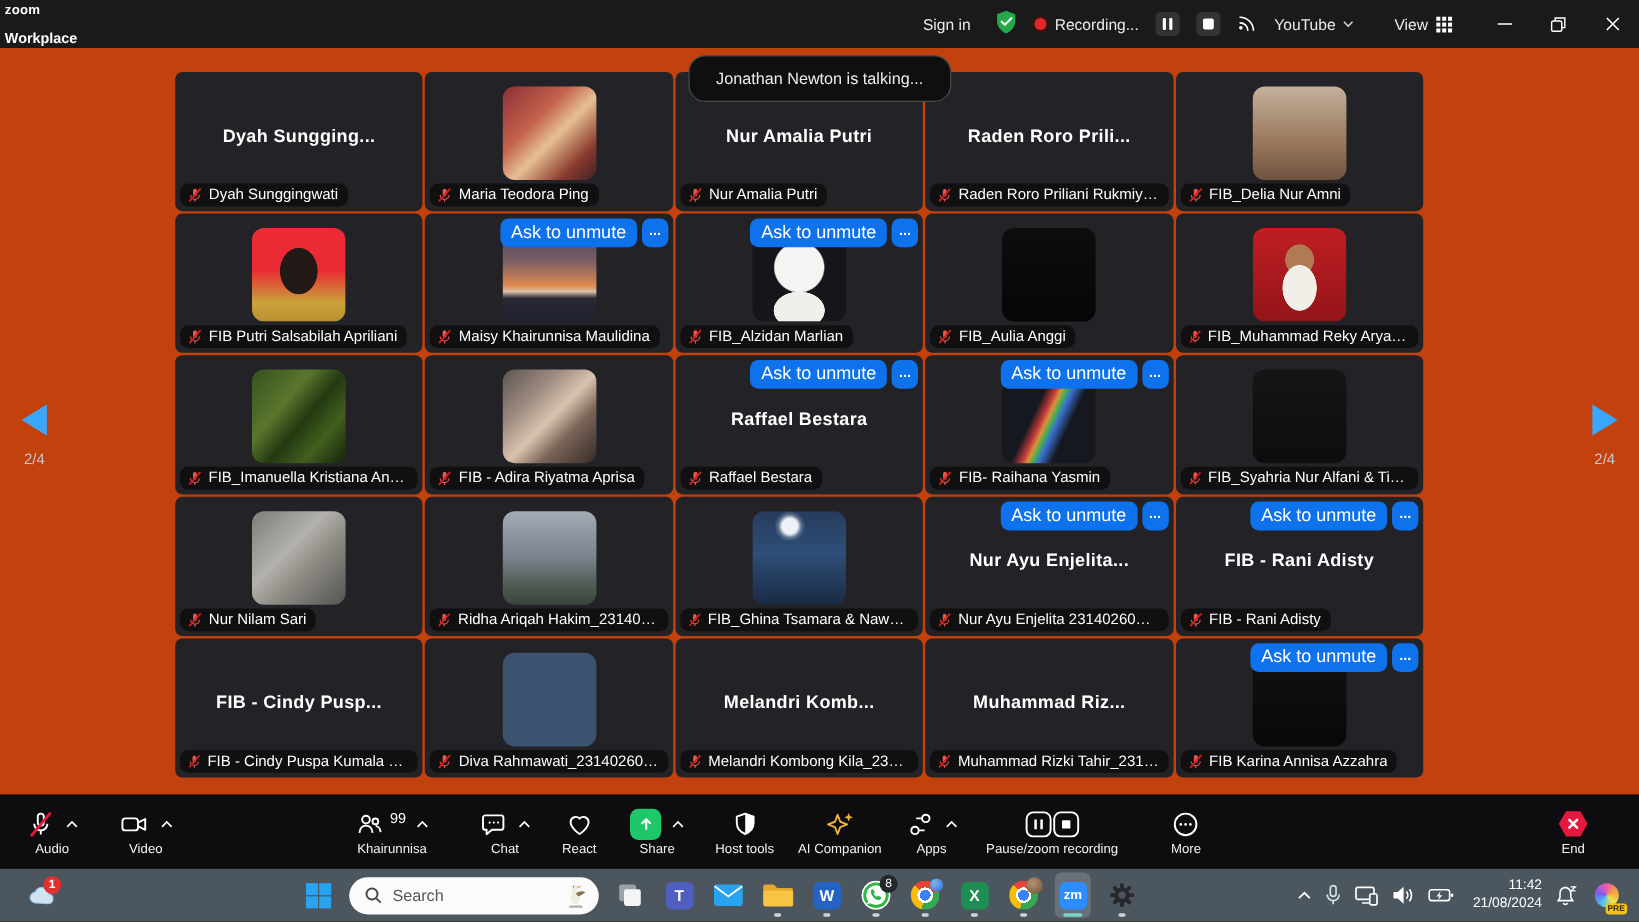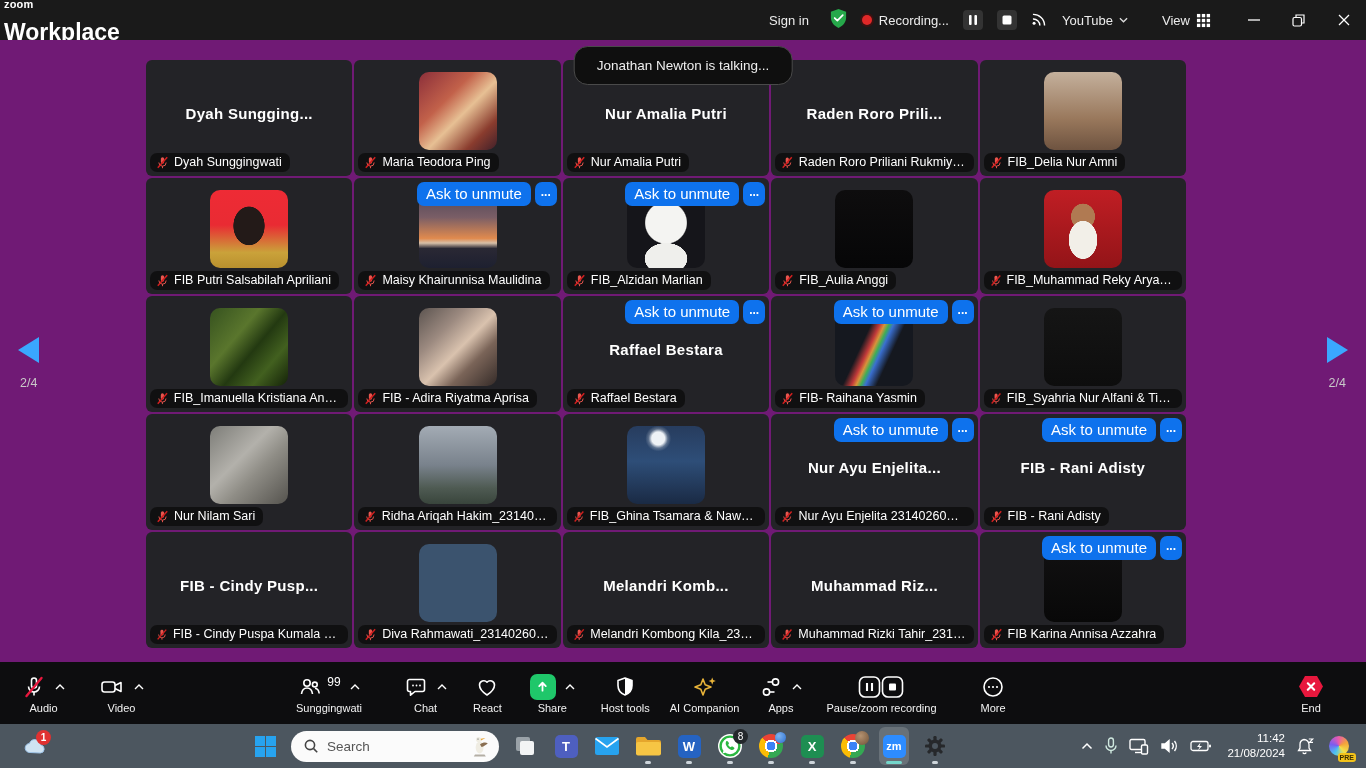--- a/index.html
+++ b/index.html
@@ -4,32 +4,32 @@
 <style>
   * { box-sizing: border-box; margin: 0; padding: 0; }
   html,body { width:1366px; height:768px; overflow:hidden; }
   body { font-family:"Liberation Sans","DejaVu Sans",sans-serif; background:#111; }
   .app { width:1366px; height:768px; display:flex; flex-direction:column; }
 
   
   .titlebar { height:40px; background:#1a1a1a; display:flex; align-items:center; justify-content:space-between; flex:0 0 40px; }
   .logo { padding-left:4px; color:#fff; line-height:1; padding-top:2px; }
   .logo-zoom { display:block; font-size:11px; font-weight:700; letter-spacing:.2px; }
-  .logo-wp { display:block; font-size:23px; font-weight:600; margin-top:11px; }
+  .logo-wp { display:block; font-size:12px; font-weight:600; margin-top:11px; }
   .tbr { display:flex; align-items:center; gap:14px; color:#ececec; font-size:13px; }
   .tbr .signin { cursor:default; padding:4px 6px; }
   .rec-group { display:flex; align-items:center; gap:7px; }
   .rec-dot { width:10px; height:10px; border-radius:50%; background:#E02828; box-shadow:0 0 0 2px #3a1212; }
   .chip { background:#333; border:none; border-radius:4px; width:20px; height:20px; display:flex; align-items:center; justify-content:center; }
   .yt,.view { display:flex; align-items:center; gap:6px; }
   .win-controls { display:flex; margin-left:6px; }
   .win-btn { width:45px; height:40px; display:flex; align-items:center; justify-content:center; }
 
   
-  .stage { position:relative; height:622px; background:#701a75; flex:0 0 622px; }
+  .stage { position:relative; height:622px; background:#c2410c; flex:0 0 622px; }
   .toast { position:absolute; top:6px; left:50%; transform:translateX(-50%); background:#0f0f0f; border:1px solid #4a4a4a; color:#eee; font-size:13.5px; padding:11px 22px; border-radius:14px; z-index:5; white-space:nowrap; }
   .grid { position:absolute; left:146px; top:20px; width:1040px; height:588px; display:grid; grid-template-columns:repeat(5,1fr); grid-template-rows:repeat(5,1fr); gap:2px; }
   .tile { position:relative; background:#232327; border-radius:6px; display:flex; align-items:center; justify-content:center; overflow:hidden; }
   .avatar { width:78px; height:78px; border-radius:10px; margin-bottom:14px; background:#333; }
   .center-name { color:#fff; font-weight:700; font-size:15px; letter-spacing:.3px; margin-bottom:10px; max-width:92%; white-space:nowrap; overflow:hidden; text-overflow:ellipsis; text-align:center; }
   .name-pill { position:absolute; left:4px; bottom:4px; max-width:calc(100% - 8px); background:rgba(10,10,10,.72); border-radius:7px; padding:2px 8px 3px 6px; display:flex; align-items:center; gap:5px; }
   .name-pill .nm { color:#fff; font-size:12.5px; white-space:nowrap; overflow:hidden; text-overflow:ellipsis; }
   .askbar { position:absolute; top:4px; right:4px; display:flex; gap:4px; z-index:3; }
   .ask-btn { background:#0E72ED; color:#fff; border:none; border-radius:7px; font-size:15px; padding:3px 9px 4px; font-family:inherit; }
   .ask-more { background:#0E72ED; color:#fff; border:none; border-radius:7px; font-size:12px; font-weight:700; width:22px; padding-bottom:4px; font-family:inherit; }
@@ -571,21 +571,21 @@
             <circle cx="9" cy="8" r="3.2"></circle>
             <path d="M3.5 19c.5-4 2.8-6 5.5-6s5 2 5.5 6"></path>
             <circle cx="16.8" cy="9.5" r="2.4"></circle>
             <path d="M17 13.2c2.3.3 3.8 2 4.2 5.3"></path>
           </svg>
         <span class="tb-count">99</span>
         <svg width="10" height="6" viewBox="0 0 10 6" fill="none" stroke="#fff" stroke-width="1.4">
             <path d="M1 5l4-4 4 4"></path>
           </svg>
       </div>
-      <span class="tbi-label">Sunggingwati</span>
+      <span class="tbi-label">Khairunnisa</span>
     </div>
 
     <div class="tbi" style="margin-left:42px;">
       <div class="tbi-top">
         <svg width="24" height="24" viewBox="0 0 24 24" fill="none" stroke="#fff" stroke-width="1.6">
             <path d="M5.5 4.5h13a2 2 0 0 1 2 2v8a2 2 0 0 1-2 2H11l-4.5 3.7V16.5h-1a2 2 0 0 1-2-2v-8a2 2 0 0 1 2-2z" stroke-linejoin="round"></path>
             <circle cx="9" cy="10.5" r=".9" fill="#fff" stroke="none"></circle>
             <circle cx="12.5" cy="10.5" r=".9" fill="#fff" stroke="none"></circle>
             <circle cx="16" cy="10.5" r=".9" fill="#fff" stroke="none"></circle>
           </svg>

